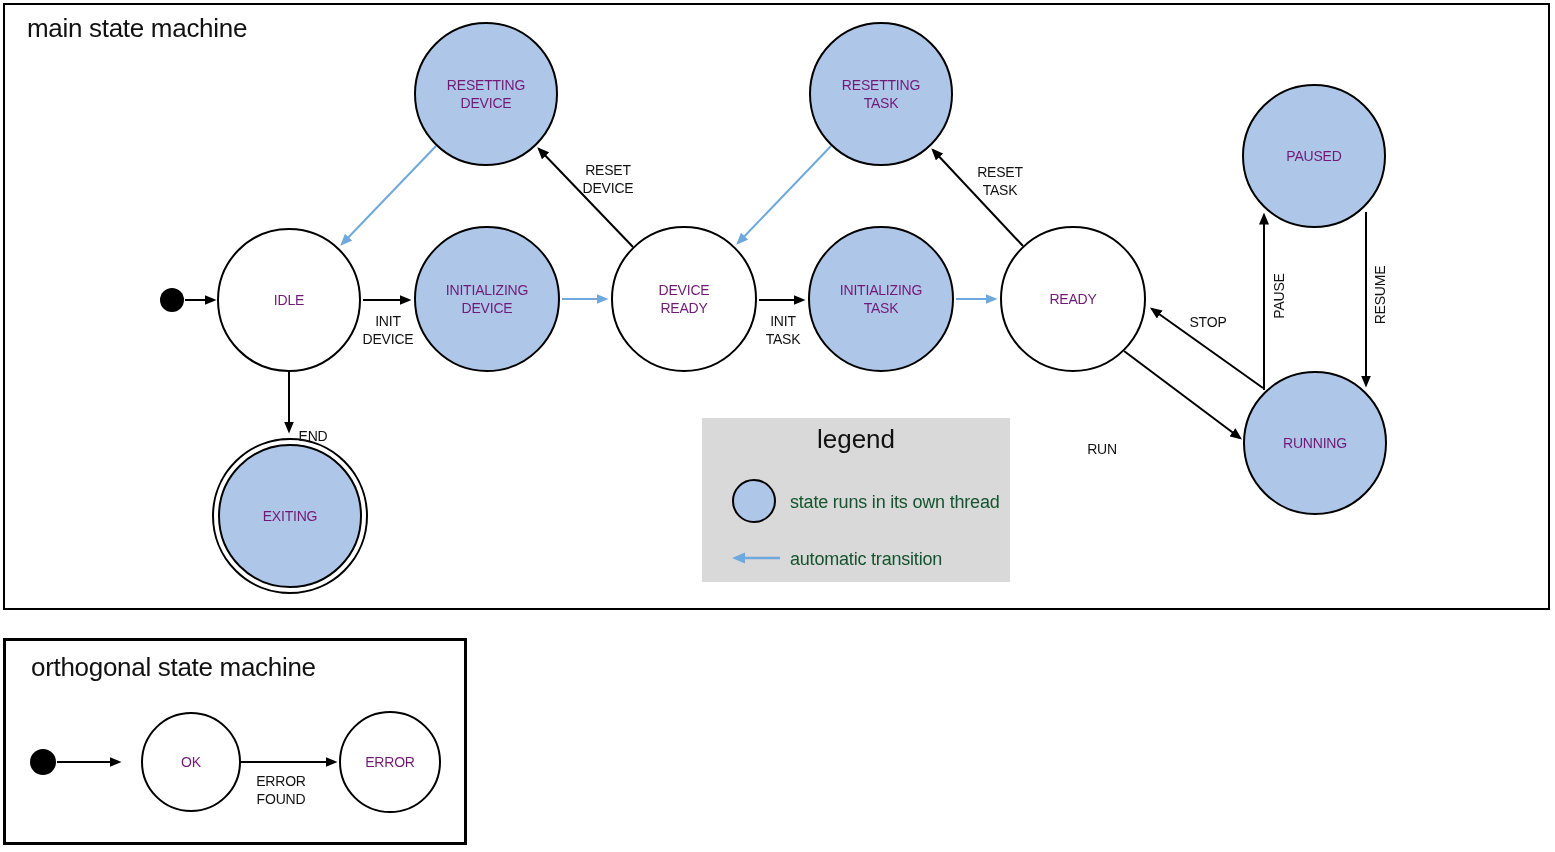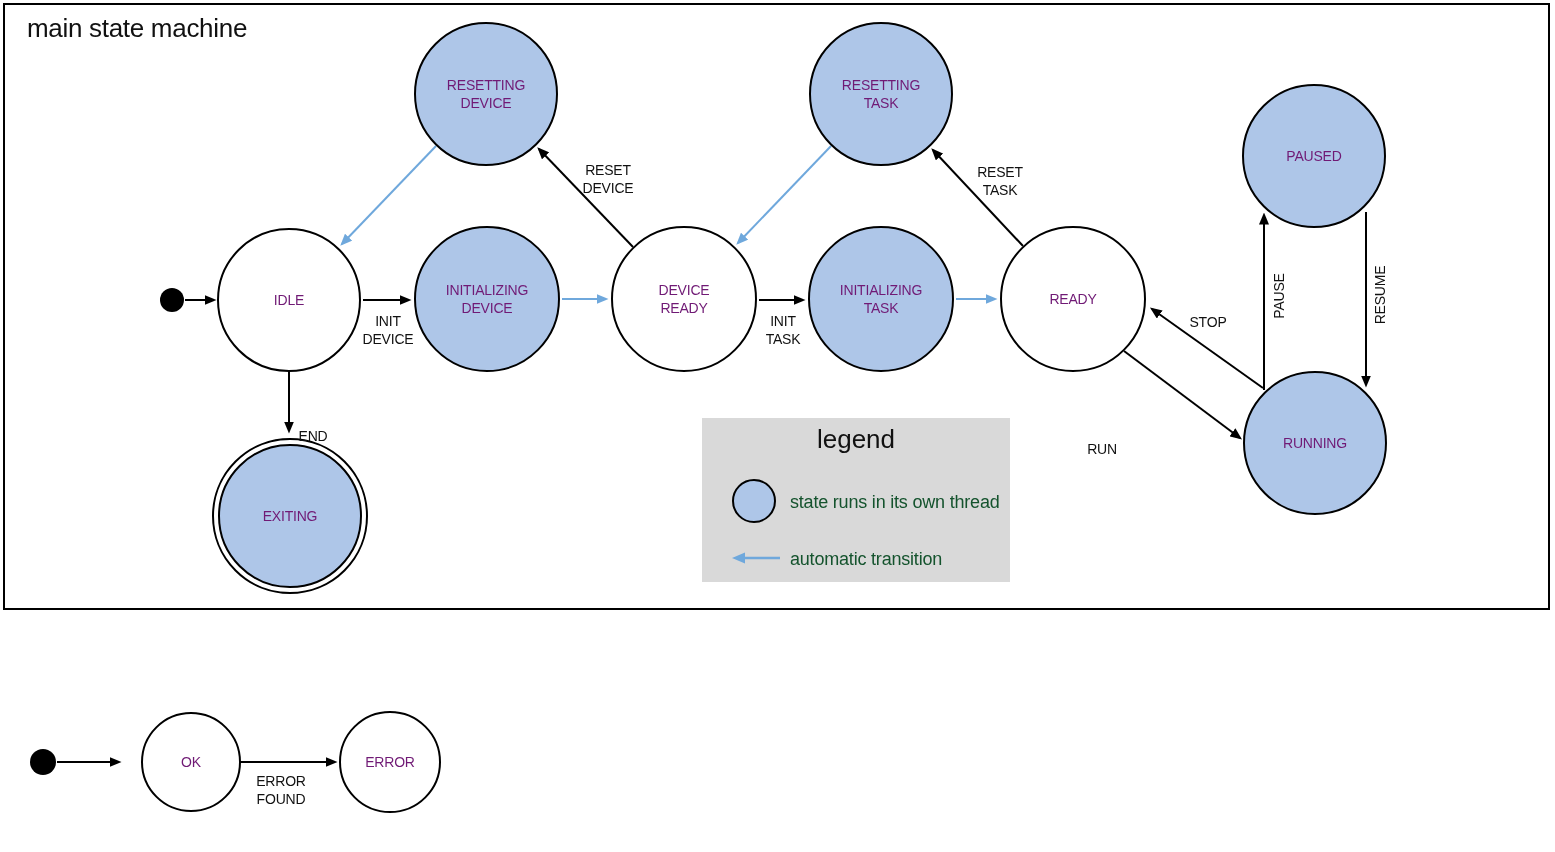--- a/index.html
+++ b/index.html
@@ -42,20 +42,23 @@
   .legend-text{position:absolute;left:88px;transform:translateY(-50%);font-size:18px;letter-spacing:-0.2px;color:#14532d;}
   .legend-arrow{position:absolute;left:28px;top:133px;}
 </style>
 </head>
 <body>
 
 <div class="canvas">
 
   <div class="box main-box">
     <div class="box-title">main state machine</div>
+  </div>
+  <div class="box ortho-box">
+    <div class="box-title" style="left:25px;top:11px;">orthogonal state machine</div>
   </div>
 
   <svg class="edges" width="1555" height="852">
     <defs>
       <marker id="mk-black" viewBox="0 0 12 10" refX="9.5" refY="5" markerWidth="12" markerHeight="10" markerUnits="userSpaceOnUse" orient="auto">
         <path d="M0,0 L12,5 L0,10 z" fill="#000"></path>
       </marker>
       <marker id="mk-blue" viewBox="0 0 12 10" refX="9.5" refY="5" markerWidth="12" markerHeight="10" markerUnits="userSpaceOnUse" orient="auto">
         <path d="M0,0 L12,5 L0,10 z" fill="#6fa8dc"></path>
       </marker>

